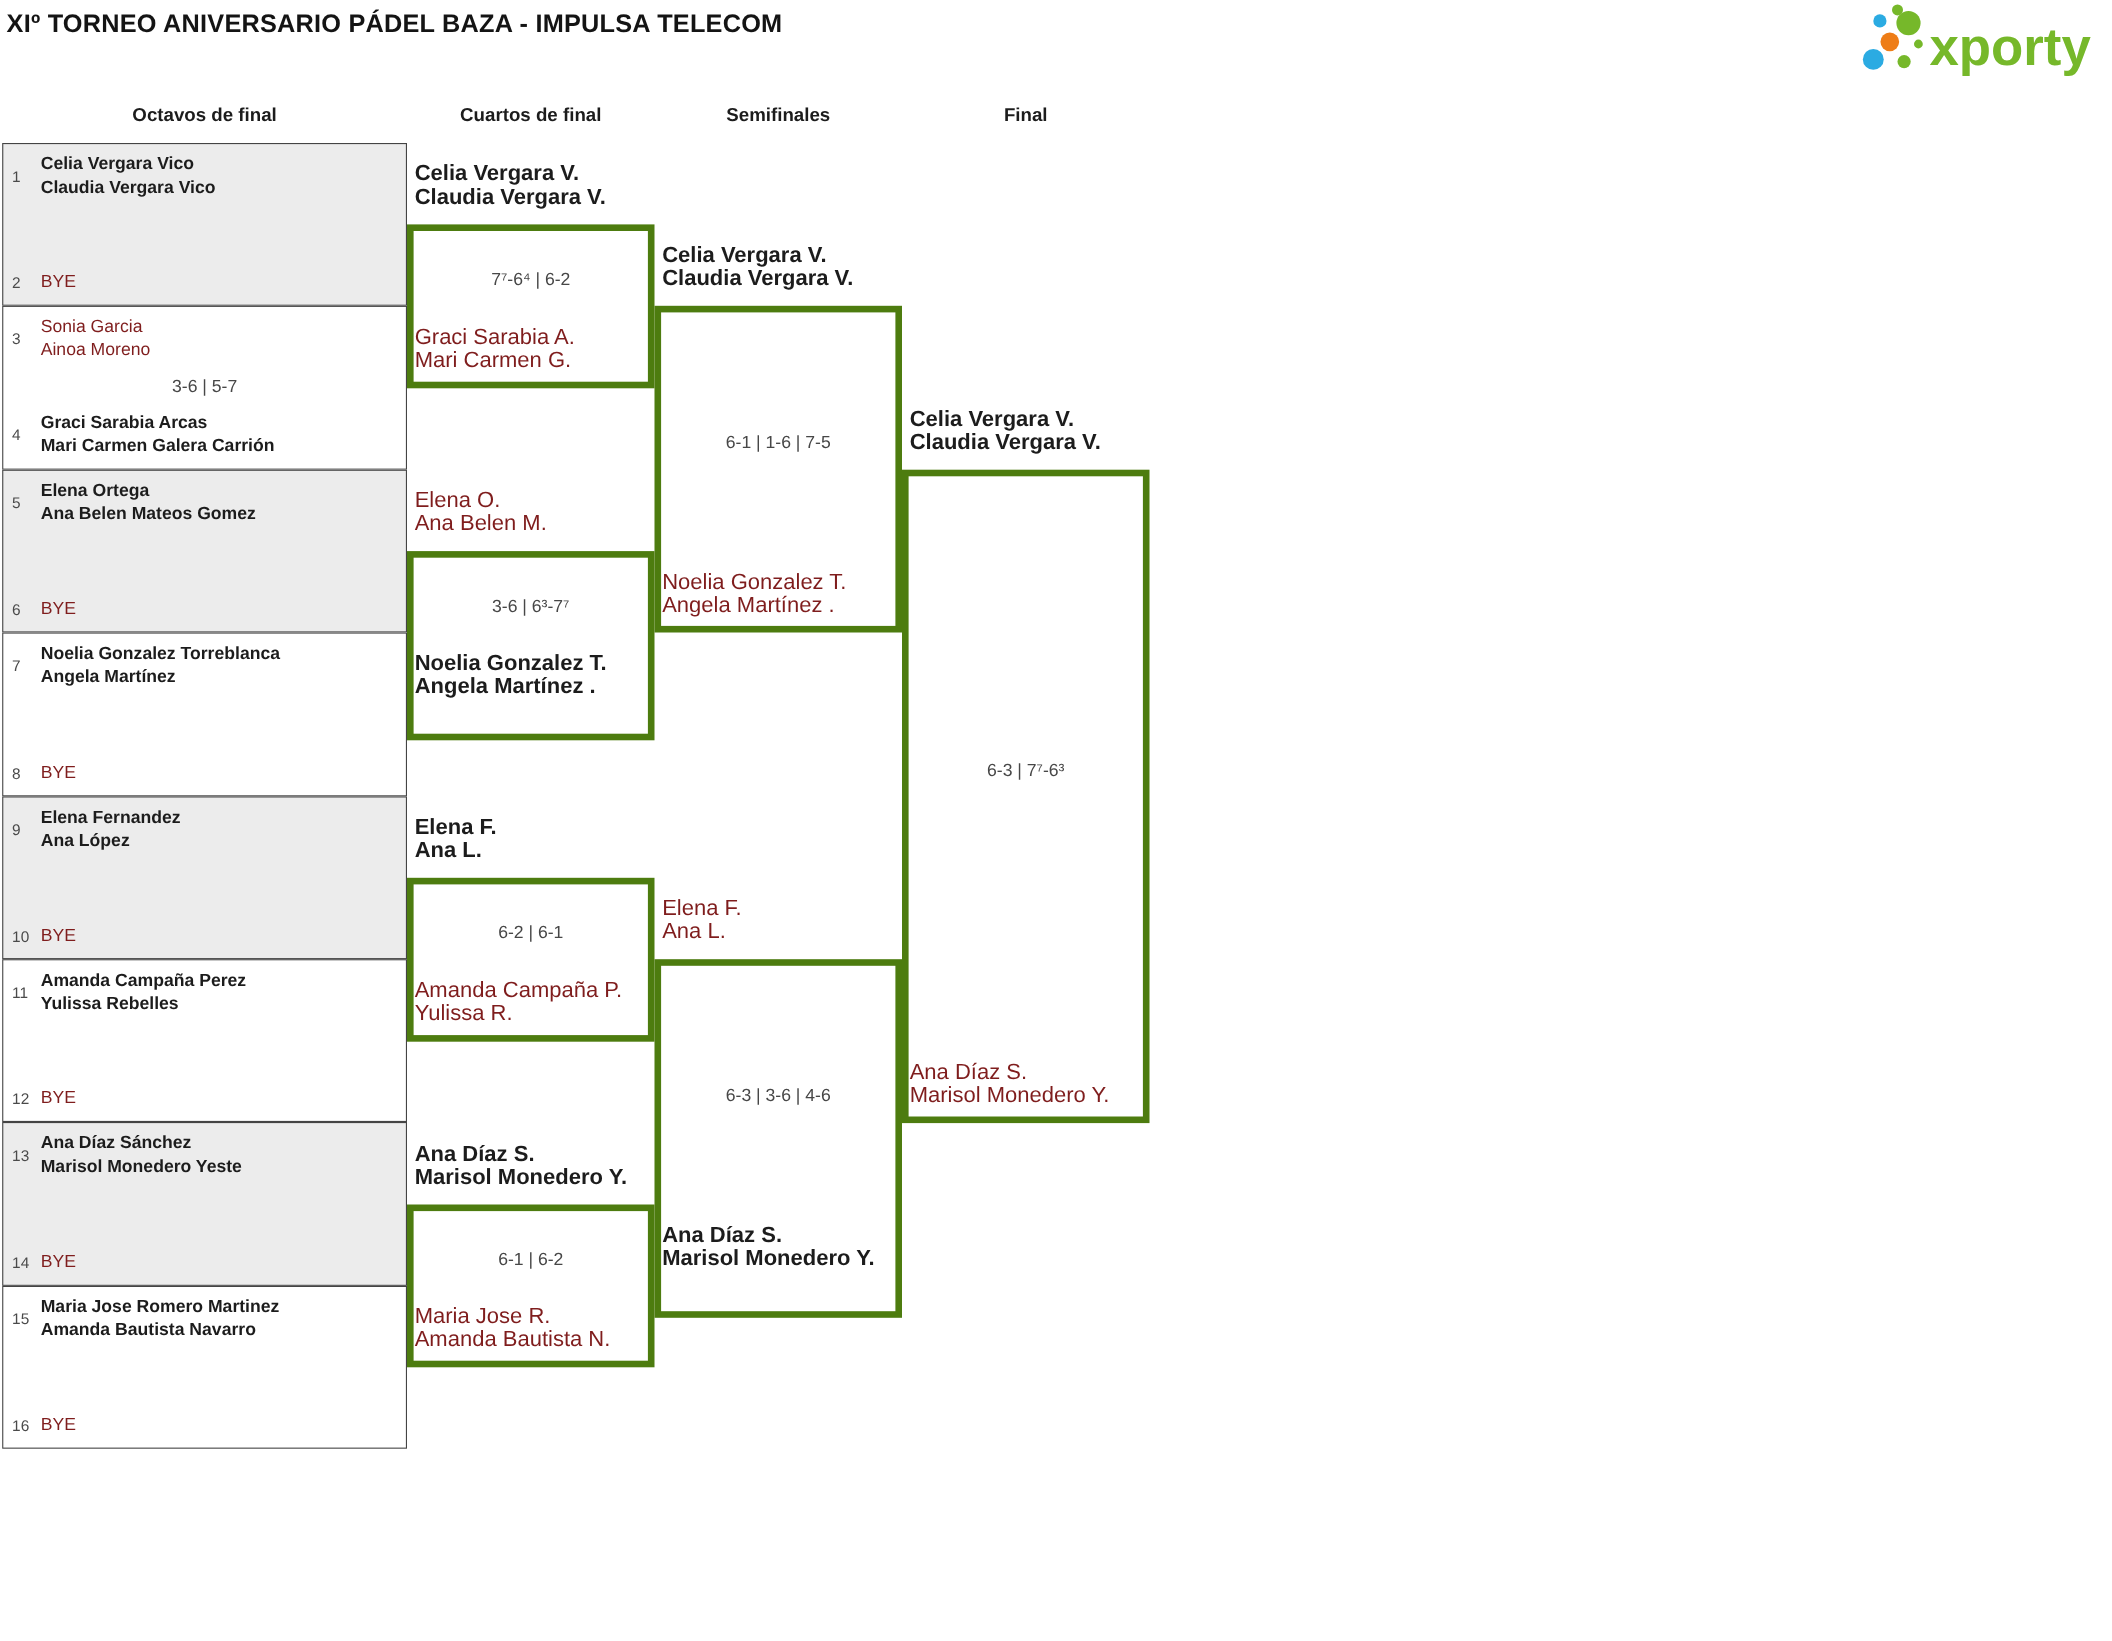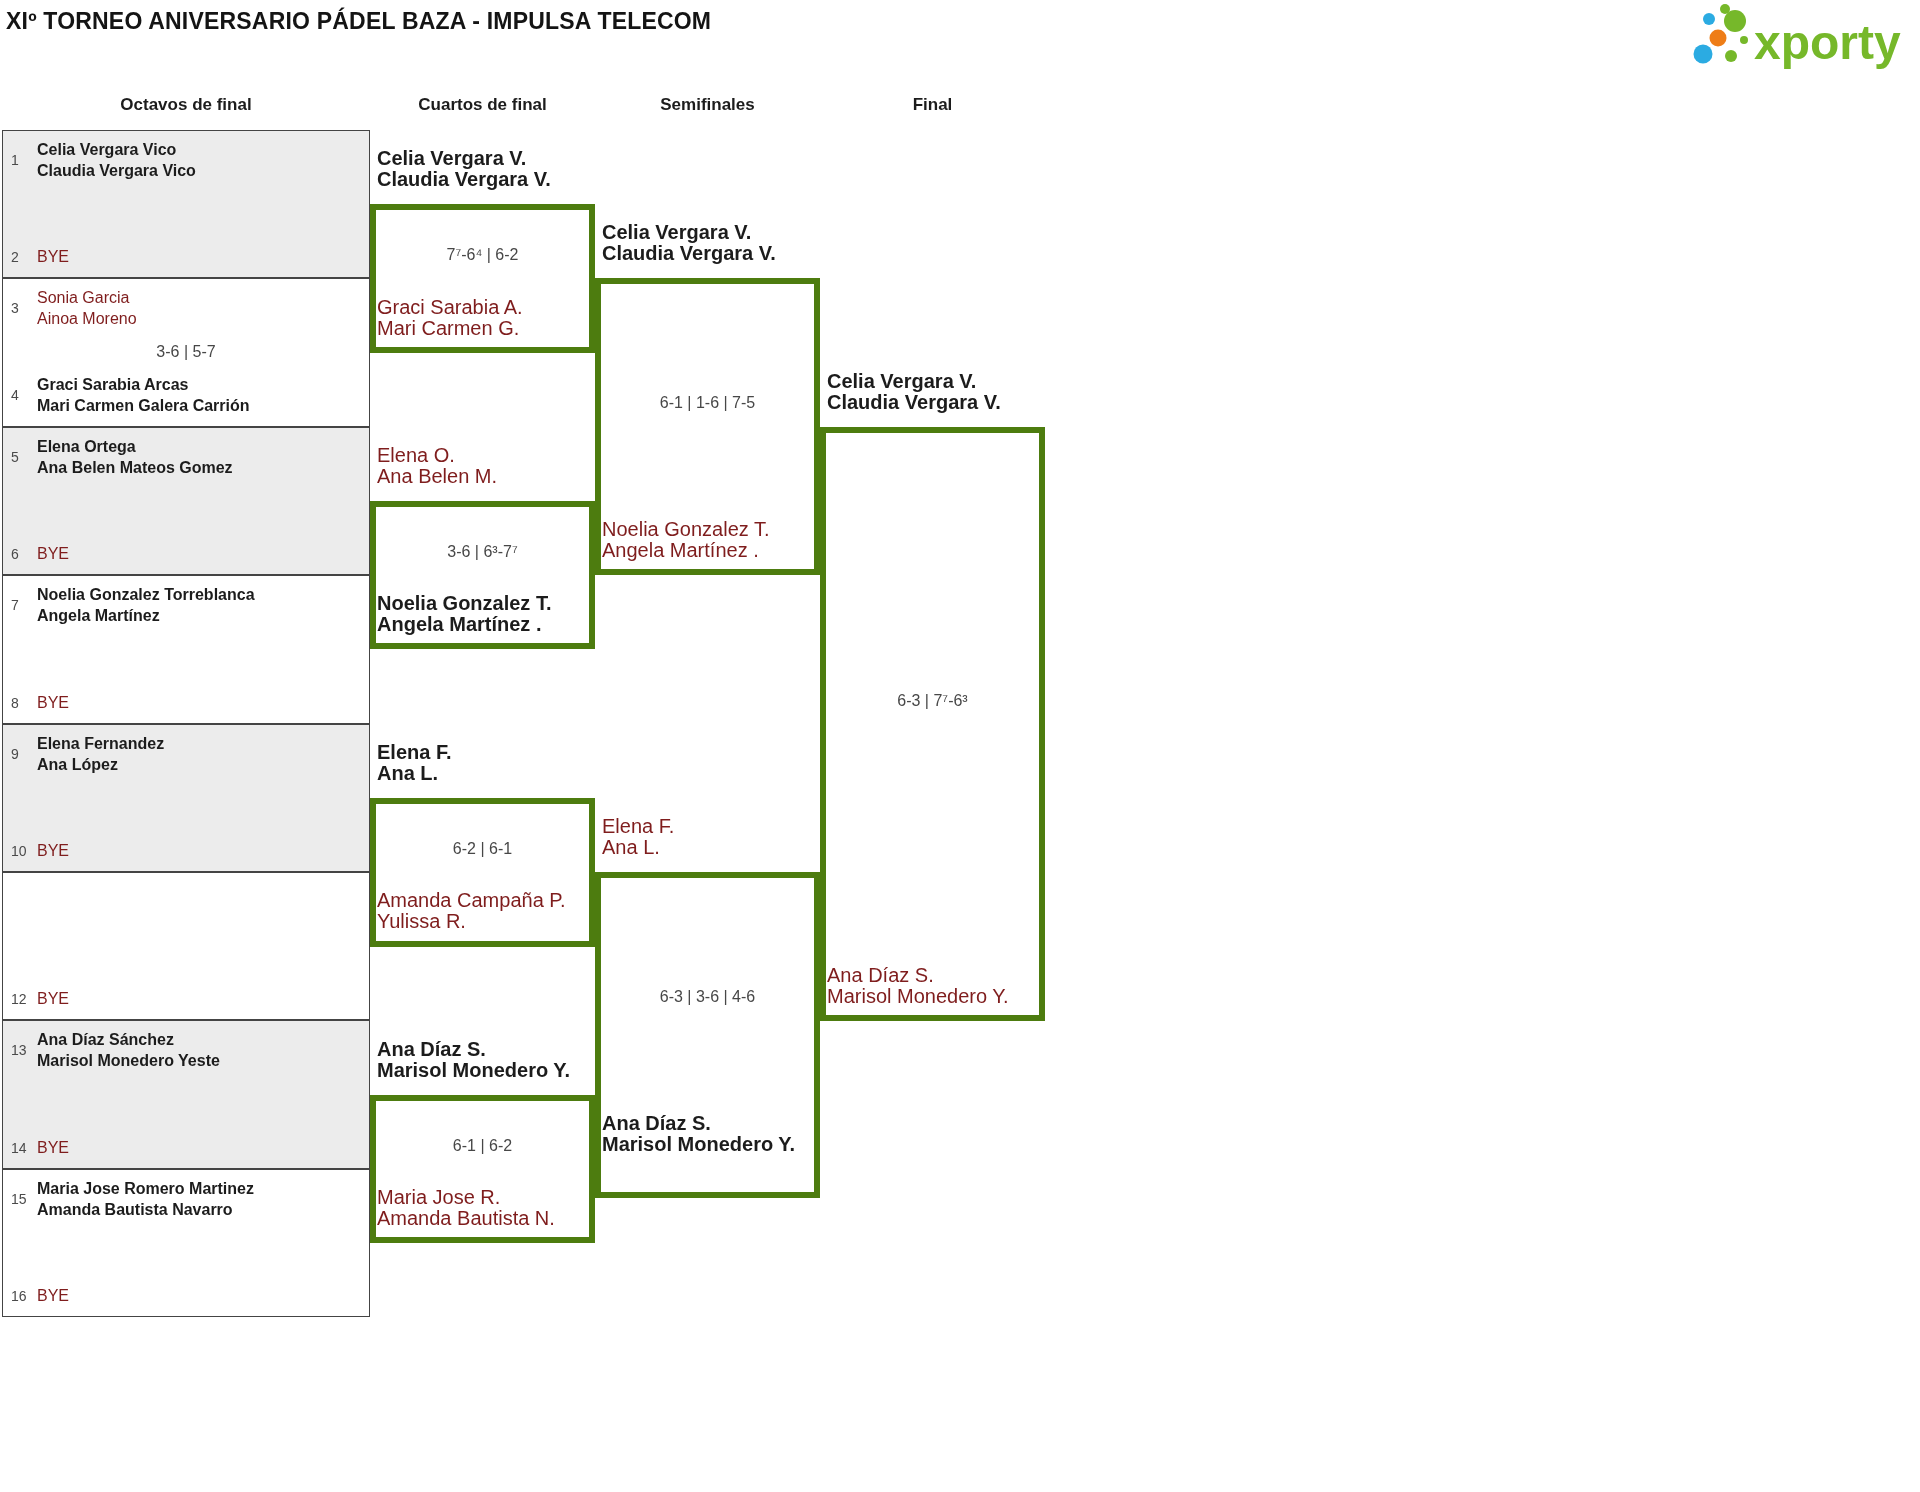--- a/index.html
+++ b/index.html
@@ -143,20 +143,27 @@
   <div class="slot slot-bottom">
     <span class="seed">10</span>
     <span class="names loser">
         <span class="line">BYE</span>
         <span class="line"></span>
       </span>
   </div>
 </div>
 
 <div class="box" style="top:872px;height:148px;">
+  <div class="slot slot-top">
+    <span class="seed">11</span>
+    <span class="names winner">
+        <span class="line">Amanda Campaña Perez</span>
+        <span class="line">Yulissa Rebelles</span>
+      </span>
+  </div>
   <div class="score"></div>
   <div class="slot slot-bottom">
     <span class="seed">12</span>
     <span class="names loser">
         <span class="line">BYE</span>
         <span class="line"></span>
       </span>
   </div>
 </div>
 
@@ -201,21 +208,21 @@
 </div>
 <div class="plabel winner" style="left:377px;top:148px;">
     <span class="line">Celia Vergara V.</span>
     <span class="line">Claudia Vergara V.</span>
   </div>
 <div class="plabel loser" style="left:377px;top:297px;">
     <span class="line">Graci Sarabia A.</span>
     <span class="line">Mari Carmen G.</span>
   </div>
 
-<div class="cbox qf" style="left:370px;top:501px;height:148px;">
+<div class="cbox qf" style="left:370px;top:501px;height:172px;">
   <div class="score">3-6 | 6³-7⁷</div>
 </div>
 <div class="plabel loser" style="left:377px;top:445px;">
     <span class="line">Elena O.</span>
     <span class="line">Ana Belen M.</span>
   </div>
 <div class="plabel winner" style="left:377px;top:593px;">
     <span class="line">Noelia Gonzalez T.</span>
     <span class="line">Angela Martínez .</span>
   </div>

